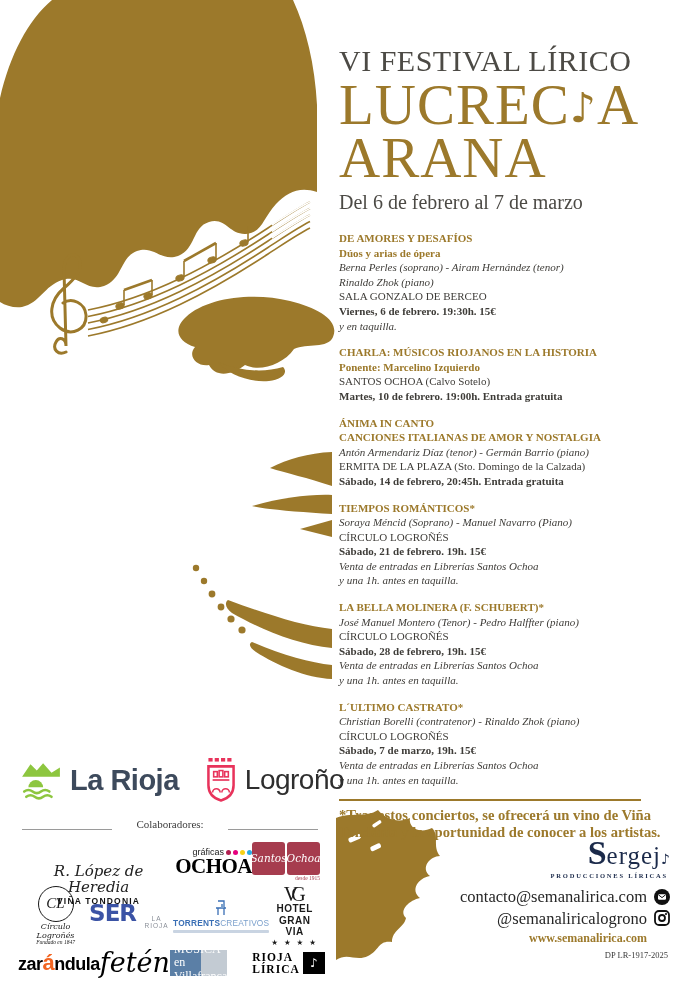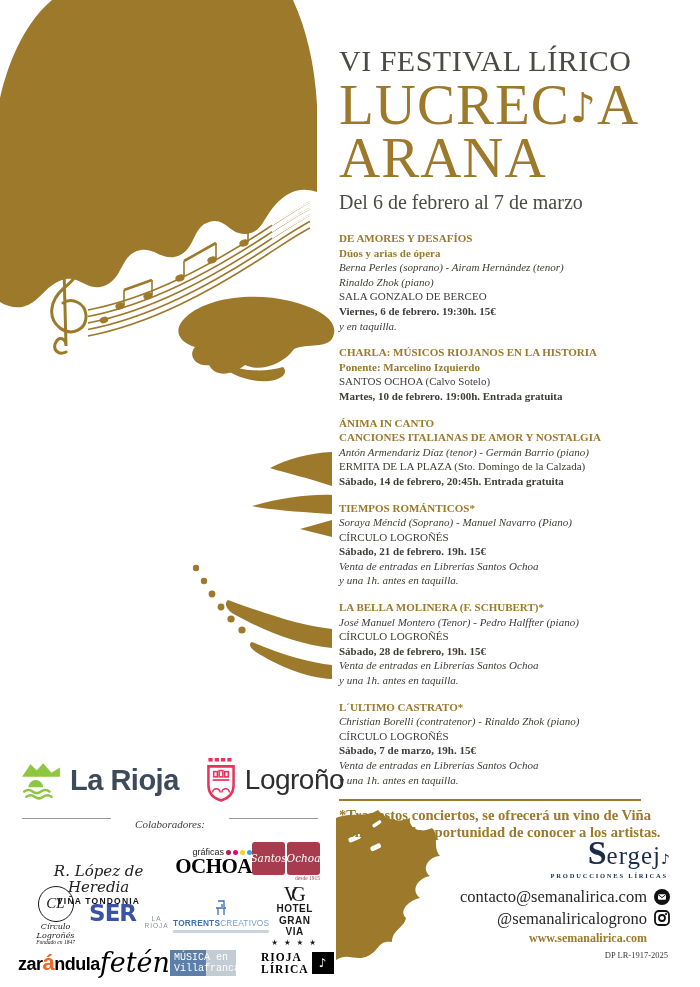--- a/index.html
+++ b/index.html
@@ -51,21 +51,21 @@
   .c-web{font-size:12px;font-weight:bold;color:var(--gold);margin-top:2px;padding-right:23px;}
   .c-dp{font-size:8.5px;color:#3a3a3a;margin-top:4px;padding-right:2px;}
 
   
   .institutions{position:absolute;left:20px;top:758px;display:flex;align-items:center;gap:26px;font-family:"Liberation Sans",sans-serif;}
   .inst{display:flex;align-items:center;gap:8px;}
   .inst-name-rioja{font-size:29px;font-weight:bold;color:var(--la-rioja-navy);letter-spacing:-.5px;}
   .inst-name-logrono{font-size:28px;color:#2e2e2e;letter-spacing:-.5px;}
 
   
-  .collab-divider{position:absolute;left:22px;top:818px;width:296px;display:flex;align-items:flex-start;gap:24px;font-size:11px;color:#3c3c3c;font-style:italic;}
+  .collab-divider{position:absolute;left:22px;top:818px;width:296px;display:flex;align-items:flex-end;gap:24px;font-size:11px;color:#3c3c3c;}
   .collab-divider .rule{flex:1;border-top:1px solid #9a9a9a;height:0;}
   .logo-row{position:absolute;display:flex;align-items:center;justify-content:space-between;}
   .row1{left:22px;top:836px;width:298px;height:52px;}
   .row2{left:22px;top:888px;width:298px;height:56px;}
   .row3{left:18px;top:944px;width:302px;height:38px;}
   .logo{text-align:center;line-height:1.05;}
 
   .vt-script{font-style:italic;font-size:15px;color:#222;font-family:"DejaVu Serif",serif;margin-top:46px;}
   .vt-label{font-family:"Liberation Sans",sans-serif;font-weight:bold;font-size:8.5px;letter-spacing:1.2px;color:#111;margin-top:2px;}
 
@@ -93,21 +93,21 @@
   .torrents-bar{height:2.5px;background:#c9d4e2;margin-top:2px;border-radius:1px;}
 
   .hgv-mono{font-size:20px;color:#1a1a1a;letter-spacing:-7px;line-height:.9;padding-right:7px;}
   .hgv-line{font-family:"Liberation Sans",sans-serif;font-size:10px;font-weight:bold;color:#1a1a1a;letter-spacing:.5px;line-height:1.15;}
   .hgv-stars{font-size:7.5px;color:#1a1a1a;letter-spacing:2px;margin-top:1px;}
 
   .zar{font-family:"Liberation Sans",sans-serif;font-weight:bold;font-size:18px;color:#000;letter-spacing:-.5px;}
   .zar .a{color:var(--zarandula-orange);font-size:22px;}
   .feten{font-style:italic;font-size:27px;color:#000;font-family:"DejaVu Serif",serif;}
   .mv-box{width:66px;height:26px;background:linear-gradient(90deg,#5b7fa6 0 55%,#c3cbd3 55% 100%);
-          color:#fff;font-family:Liberation Mono, monospace;font-size:10px;text-align:left;
+          color:#fff;font-family:Liberation Serif, serif;font-size:12px;text-align:left;
           display:flex;flex-direction:column;justify-content:center;padding-left:4px;line-height:1.1;}
   .rl-wrap{display:flex;align-items:center;gap:3px;margin-left:25px;}
   .rl-text{font-size:11.5px;font-weight:bold;color:#000;letter-spacing:1px;line-height:1.05;text-align:left;}
   .rl-sq{width:22px;height:22px;background:#000;color:#fff;display:flex;align-items:center;justify-content:center;
          font-family:"DejaVu Sans",sans-serif;font-size:12px;}
 </style>
 </head>
 <body>
 
 <div class="poster">

